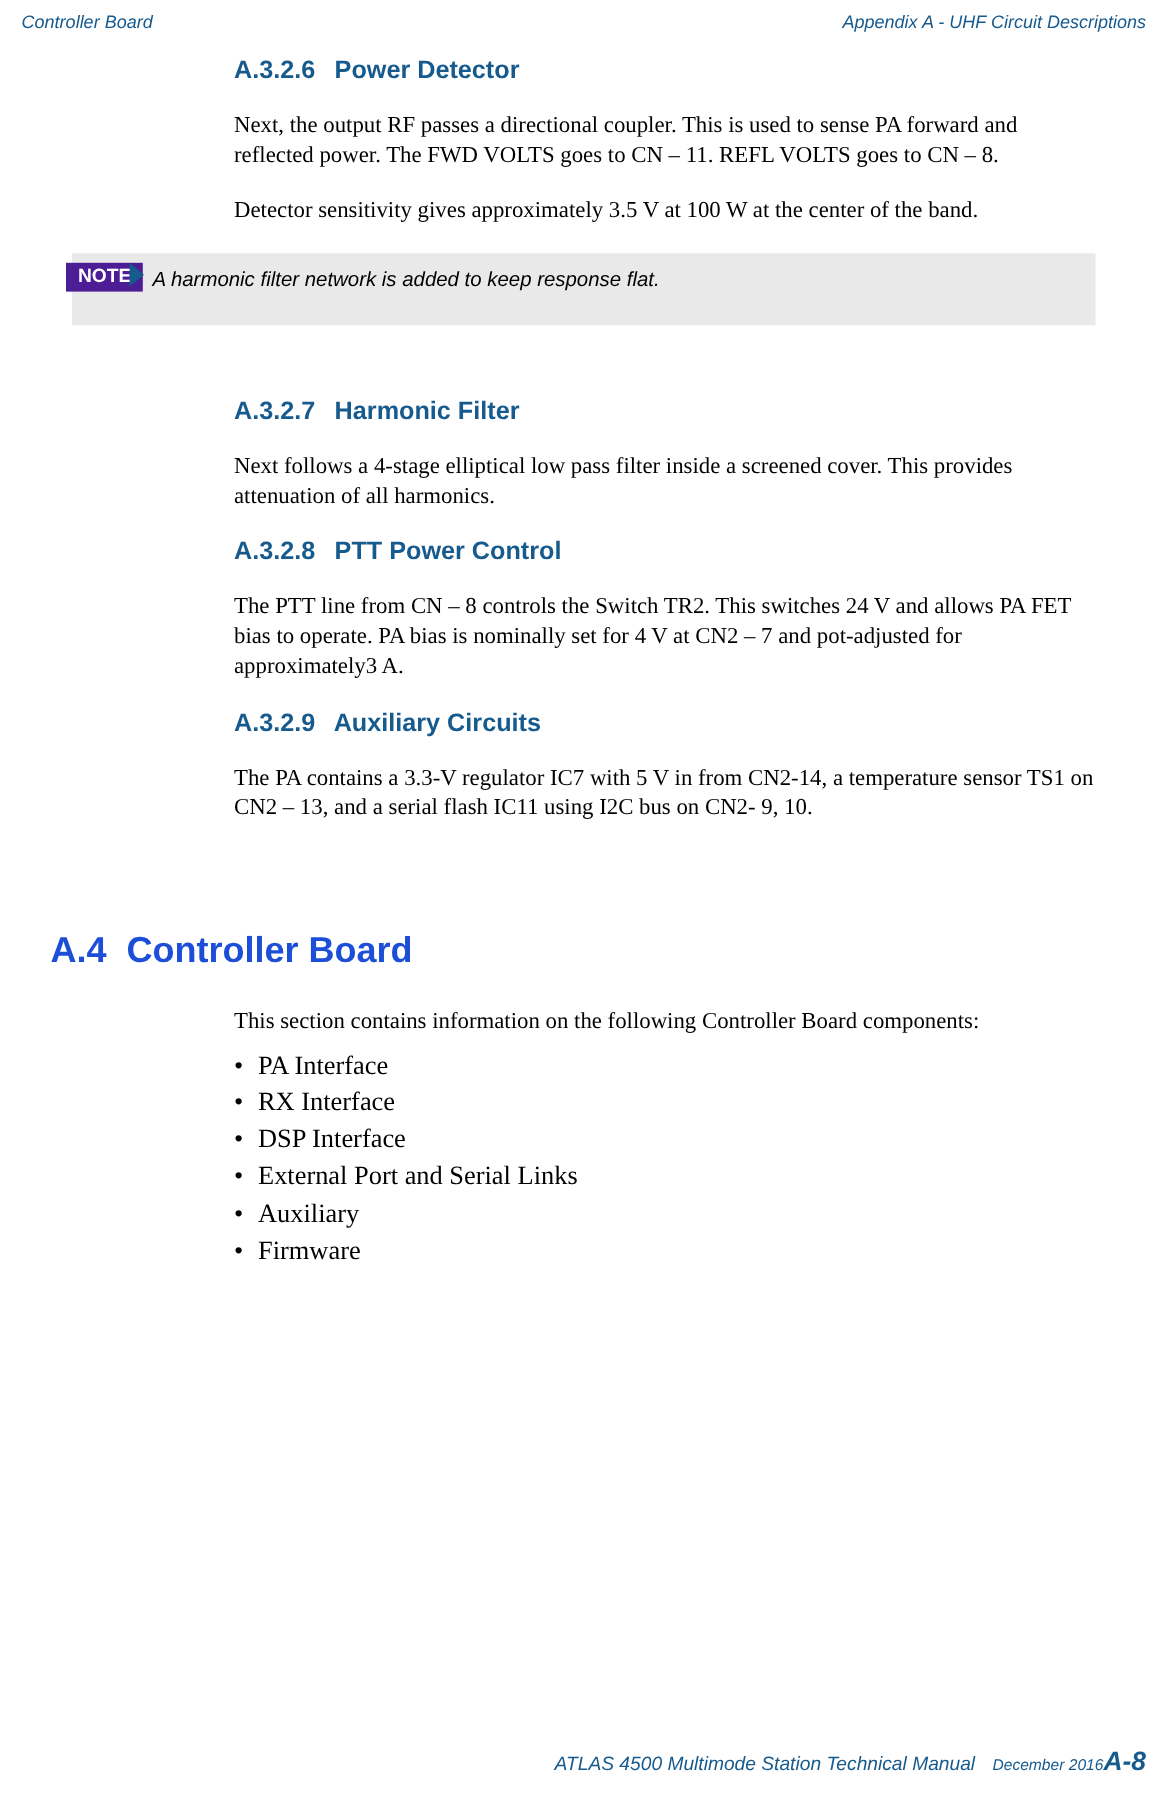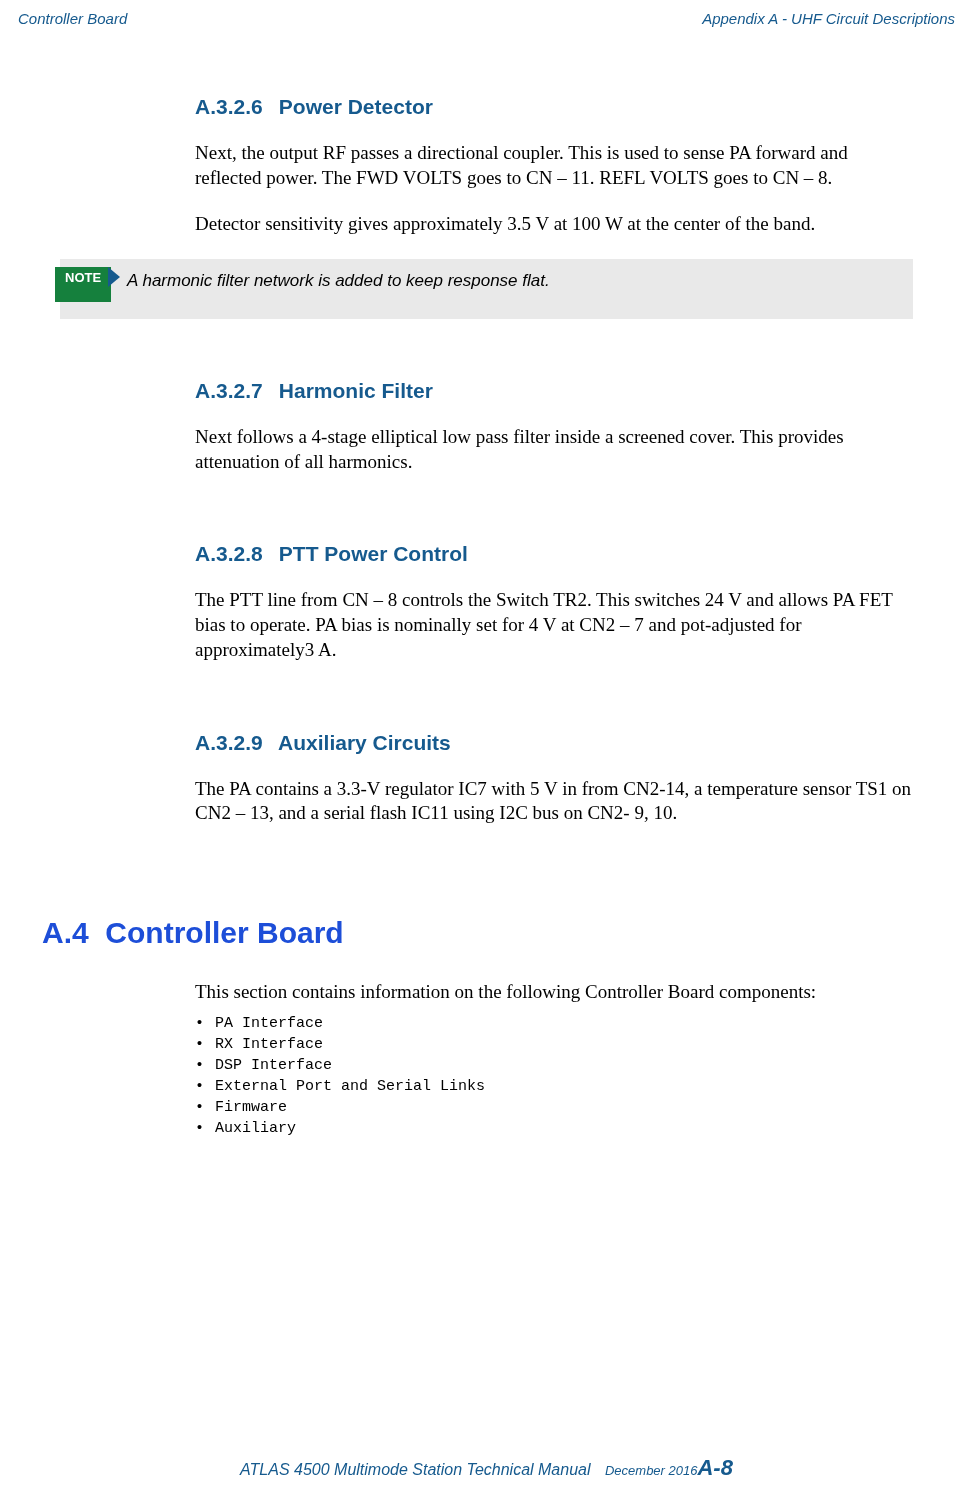--- a/index.html
+++ b/index.html
@@ -26,21 +26,21 @@
     }
     .content {
       padding: 0 60px 0 60px;
     }
     .section-heading {
       font-family: Arial, Helvetica, sans-serif;
       font-weight: bold;
       color: #165a8e;
       font-size: 21px;
       margin-left: 135px;
-      margin-top: 68px;
+      margin-top: 20px;
       margin-bottom: 22px;
     }
     .section-heading .num {
       display: inline-block;
       min-width: 78px;
     }
     .body-text {
       font-size: 19px;
       line-height: 1.3;
       margin-left: 135px;
@@ -54,26 +54,26 @@
       margin-top: 8px;
       margin-bottom: 20px;
       padding: 12px 20px 20px 20px;
       position: relative;
       min-height: 60px;
     }
     .note-badge {
       position: absolute;
       left: -5px;
       top: 8px;
-      background: #15803d;
+      background: #4c1d95;
       color: #ffffff;
       font-family: Arial, Helvetica, sans-serif;
       font-weight: bold;
-      font-size: 13px;
-      padding: 3px 10px 17px 10px;
+      font-size: 16px;
+      padding: 3px 10px 3px 10px;
     }
     .note-arrow {
       position: absolute;
       left: 48px;
       top: 8px;
       width: 0;
       height: 0;
       border-top: 10px solid transparent;
       border-bottom: 10px solid transparent;
       border-left: 12px solid #165a8e;
@@ -93,41 +93,40 @@
       margin-top: 90px;
       margin-left: -18px;
       margin-bottom: 30px;
     }
     .chapter-heading .num {
       display: inline-block;
       min-width: 55px;
     }
     .bullet-list {
       margin-left: 135px;
-      font-size: 15px;
+      font-size: 22px;
       line-height: 1.4;
-      font-family: Liberation Mono, monospace;
     }
     .bullet-list li {
       list-style: none;
       position: relative;
       padding-left: 20px;
     }
     .bullet-list li::before {
       content: "•";
       position: absolute;
       left: 0;
     }
     .footer {
       position: absolute;
       bottom: 18px;
       left: 18px;
       right: 18px;
       display: flex;
-      justify-content: center;
+      justify-content: flex-end;
       align-items: baseline;
       font-family: Arial, Helvetica, sans-serif;
       font-style: italic;
       color: #165a8e;
     }
     .footer-left {
       font-size: 16px;
     }
     .footer-date {
       font-size: 13px;
@@ -182,22 +181,22 @@
   <h2 class="chapter-heading">
     <span class="num">A.4</span>
     <span>Controller Board</span>
   </h2>
   <p class="body-text" style="margin-bottom:8px;">This section contains information on the following Controller Board components:</p>
   <ul class="bullet-list">
     <li>PA Interface</li>
     <li>RX Interface</li>
     <li>DSP Interface</li>
     <li>External Port and Serial Links</li>
+    <li>Auxiliary</li>
     <li>Firmware</li>
-    <li>Auxiliary</li>
   </ul>
 
 </div>
 
 <div class="footer">
   <div>
     <span class="footer-left">ATLAS 4500 Multimode Station Technical Manual</span>
     <span class="footer-date">December 2016</span>
   </div>
   <span class="footer-right">A-8</span>

